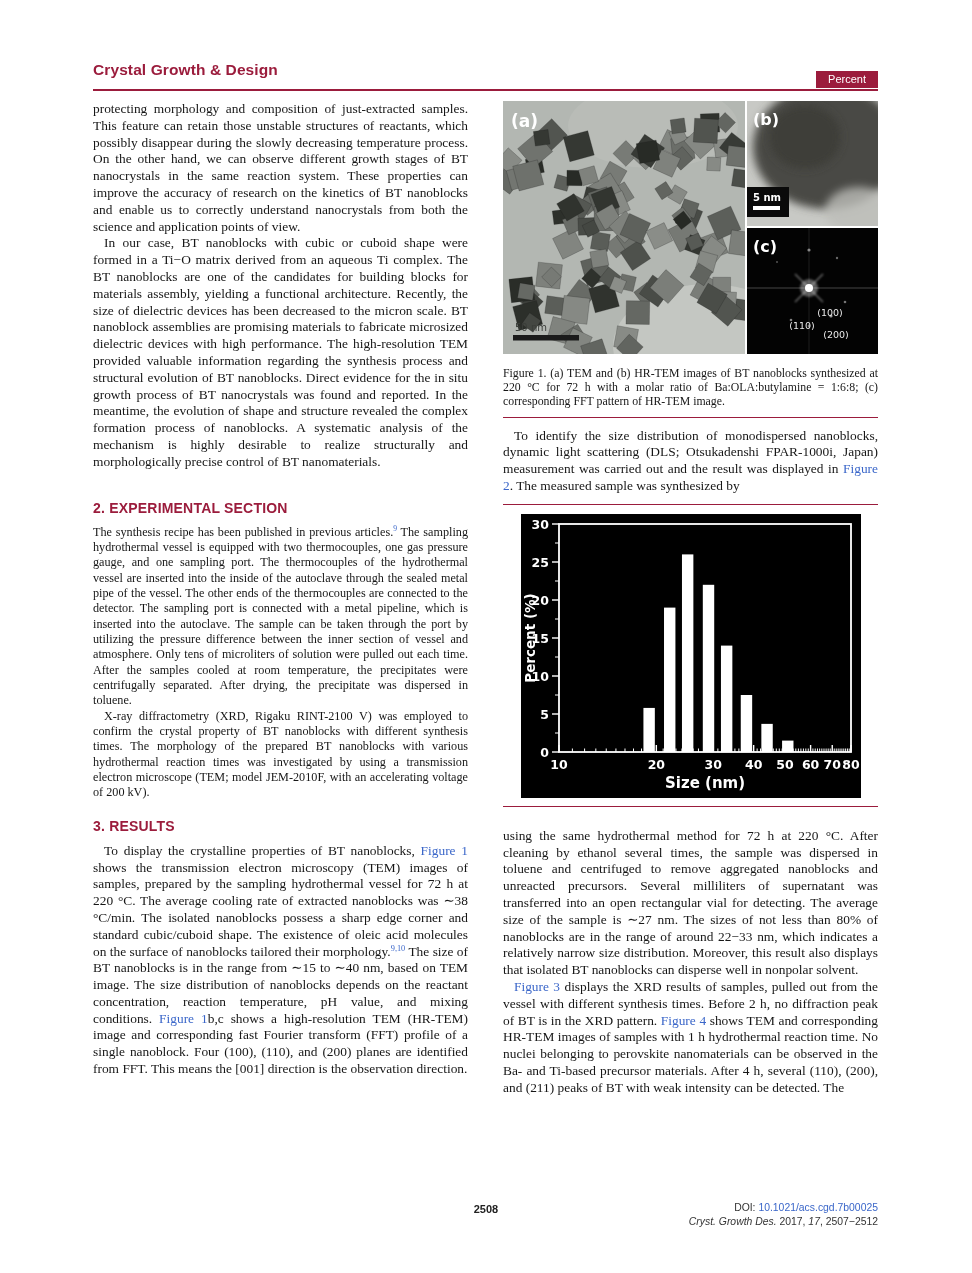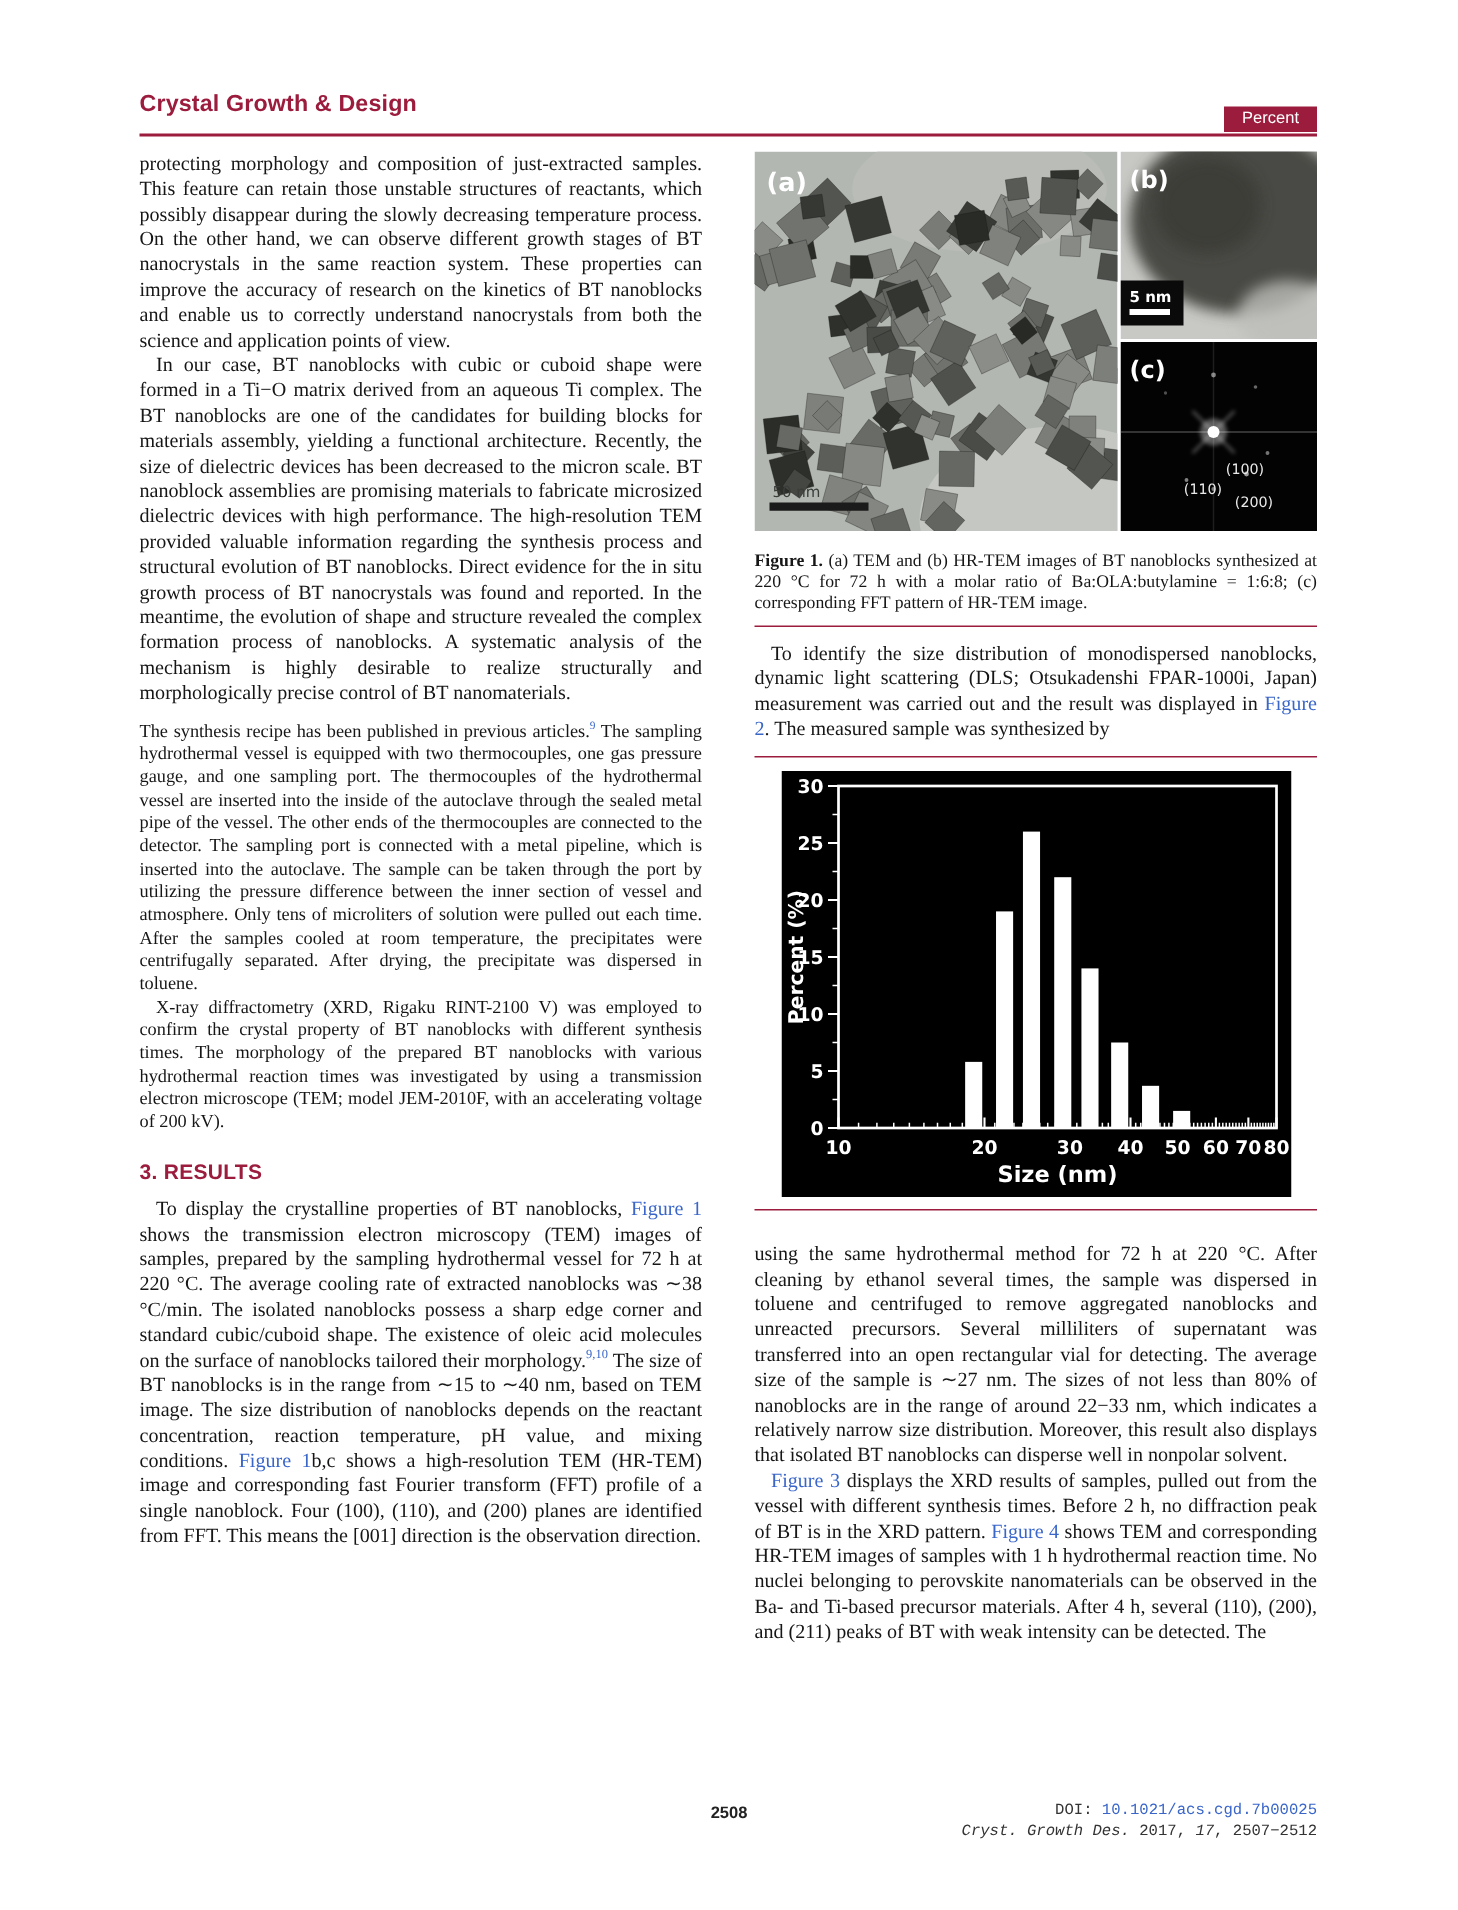--- a/index.html
+++ b/index.html
@@ -36,52 +36,53 @@
   .section-heading{
     font-family:"Liberation Sans",sans-serif;font-weight:bold;font-size:14px;
     color:var(--maroon);letter-spacing:0.2px;
   }
   .h2-spacing{margin-top:29px;}
   .h3-spacing{margin-top:17px;}
   .after-heading{margin-top:9px;}
   .maroon-rule{border:none;border-top:1.8px solid var(--maroon);height:0;}
   .link{color:var(--link);}
   sup{font-size:0.62em;line-height:0;vertical-align:super;}
-  .b{font-weight:bold;}
+  .b{font-weight:normal;}
   .i{font-style:italic;}
   #figure1{position:relative;width:375px;height:253px;background:#ffffff;}
   #fig1a{position:absolute;left:0;top:0;width:242px;height:253px;}
   #fig1b{position:absolute;left:244px;top:0;width:131px;height:125px;}
   #fig1c{position:absolute;left:244px;top:127px;width:131px;height:126px;}
   #fig1-caption{margin-top:12px;}
   .rule-after-caption{margin-top:8px;}
   #dls-intro{margin-top:10px;}
   .rule-before-fig2{margin-top:9px;}
   #fig2-chart{margin-top:9px;margin-left:18px;width:340px;height:284px;}
   #fig2-caption{margin-top:13px;}
   #after-fig2-1{margin-top:21px;}
   .footer-page-number{
     position:absolute;left:0;top:1203px;width:972px;text-align:center;
     font-family:"Liberation Sans",sans-serif;font-weight:bold;font-size:11px;color:#222;
   }
   .footer-right{
     position:absolute;right:94px;top:1201px;text-align:right;
-    font-family:Liberation Mono, monospace;font-size:10.4px;line-height:13.5px;color:#333;
+    font-family:Liberation Sans, sans-serif;font-size:10.4px;line-height:13.5px;color:#333;
   }
 </style>
 </head>
 <body>
 
 <div class="journal-name">Crystal Growth &amp; Design</div>
 <div class="article-badge">Percent</div>
 <div class="header-rule"></div>
 
 <div class="col-left">
   <p class="body-text"><span>protecting morphology and composition of just-extracted samples. This feature can retain those unstable structures of reactants, which possibly disappear during the slowly decreasing temperature process. On the other hand, we can observe different growth stages of BT nanocrystals in the same reaction system. These properties can improve the accuracy of research on the kinetics of BT nanoblocks and enable us to correctly understand nanocrystals from both the science and application points of view.</span></p>
   <p class="body-text indent"><span>In our case, BT nanoblocks with cubic or cuboid shape were formed in a Ti−O matrix derived from an aqueous Ti complex. The BT nanoblocks are one of the candidates for building blocks for materials assembly, yielding a functional architecture. Recently, the size of dielectric devices has been decreased to the micron scale. BT nanoblock assemblies are promising materials to fabricate microsized dielectric devices with high performance. The high-resolution TEM provided valuable information regarding the synthesis process and structural evolution of BT nanoblocks. Direct evidence for the in situ growth process of BT nanocrystals was found and reported. In the meantime, the evolution of shape and structure revealed the complex formation process of nanoblocks. A systematic analysis of the mechanism is highly desirable to realize structurally and morphologically precise control of BT nanomaterials.</span></p>
+  <h2 class="section-heading h2-spacing">2. EXPERIMENTAL SECTION</h2>
   <p class="small-text after-heading"><span>The synthesis recipe has been published in previous articles.</span><sup class="link">9</sup><span> The sampling hydrothermal vessel is equipped with two thermocouples, one gas pressure gauge, and one sampling port. The thermocouples of the hydrothermal vessel are inserted into the inside of the autoclave through the sealed metal pipe of the vessel. The other ends of the thermocouples are connected to the detector. The sampling port is connected with a metal pipeline, which is inserted into the autoclave. The sample can be taken through the port by utilizing the pressure difference between the inner section of vessel and atmosphere. Only tens of microliters of solution were pulled out each time. After the samples cooled at room temperature, the precipitates were centrifugally separated. After drying, the precipitate was dispersed in toluene.</span></p>
   <p class="small-text indent"><span>X-ray diffractometry (XRD, Rigaku RINT-2100 V) was employed to confirm the crystal property of BT nanoblocks with different synthesis times. The morphology of the prepared BT nanoblocks with various hydrothermal reaction times was investigated by using a transmission electron microscope (TEM; model JEM-2010F, with an accelerating voltage of 200 kV).</span></p>
   <h2 class="section-heading h3-spacing">3. RESULTS</h2>
   <p class="body-text after-heading indent"><span>To display the crystalline properties of BT nanoblocks, </span><span class="link">Figure 1</span><span> shows the transmission electron microscopy (TEM) images of samples, prepared by the sampling hydrothermal vessel for 72 h at 220 °C. The average cooling rate of extracted nanoblocks was ∼38 °C/min. The isolated nanoblocks possess a sharp edge corner and standard cubic/cuboid shape. The existence of oleic acid molecules on the surface of nanoblocks tailored their morphology.</span><sup class="link">9,10</sup><span> The size of BT nanoblocks is in the range from ∼15 to ∼40 nm, based on TEM image. The size distribution of nanoblocks depends on the reactant concentration, reaction temperature, pH value, and mixing conditions. </span><span class="link">Figure 1</span><span>b,c shows a high-resolution TEM (HR-TEM) image and corresponding fast Fourier transform (FFT) profile of a single nanoblock. Four (100), (110), and (200) planes are identified from FFT. This means the [001] direction is the observation direction.</span></p>
 </div>
 
 <div class="col-right">
   <div id="figure1">
     <div id="fig1a"><svg width="242" height="253" viewBox="0 0 242 253">
           <rect x="0" y="0" width="242" height="253" fill="#b3b7b2"></rect>

